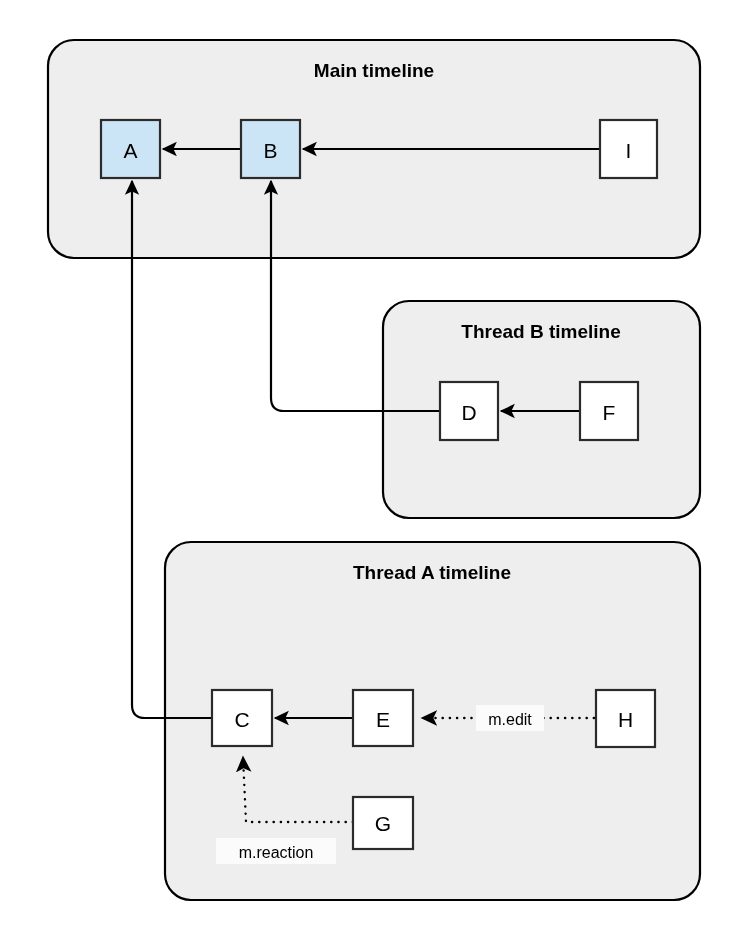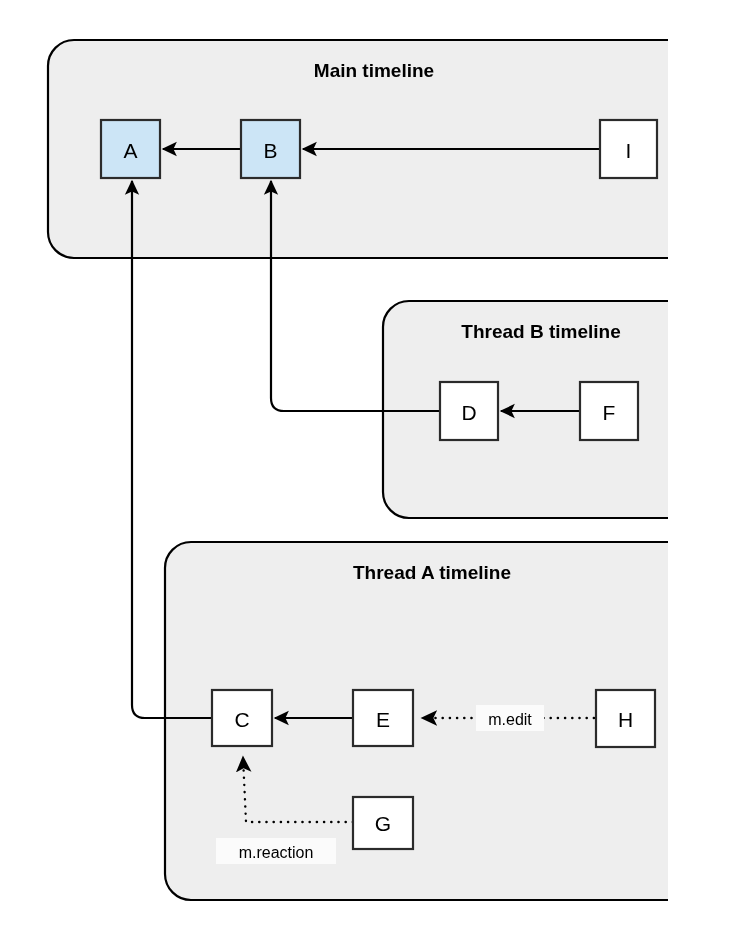--- a/index.html
+++ b/index.html
@@ -6,21 +6,21 @@
   html, body {
     margin: 0;
     padding: 0;
     background: #ffffff;
   }
   body {
     font-family: "Liberation Sans", sans-serif;
   }
   #canvas {
     position: relative;
-    width: 668px;
+    width: 756px;
     height: 942px;
     background: #ffffff;
     overflow: hidden;
   }
   #diagram-svg {
     position: absolute;
     left: 0;
     top: 0;
     width: 756px;
     height: 942px;

